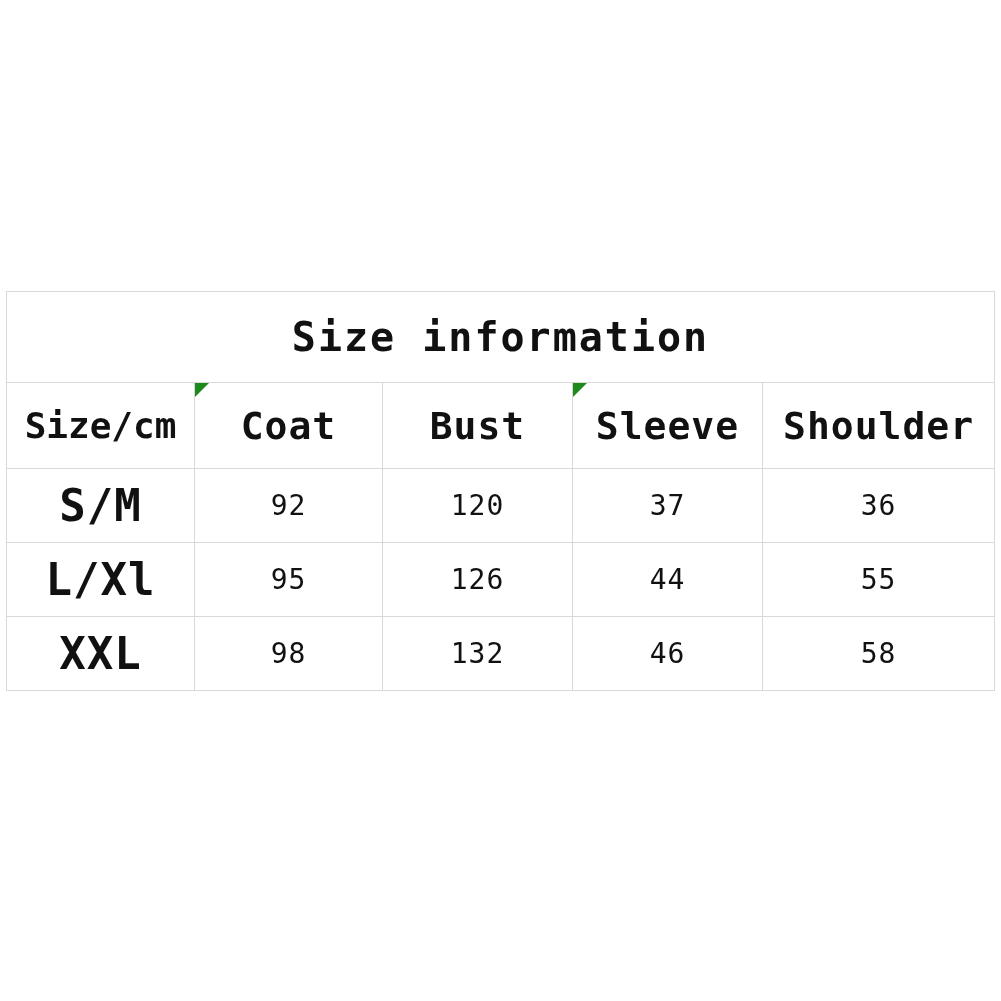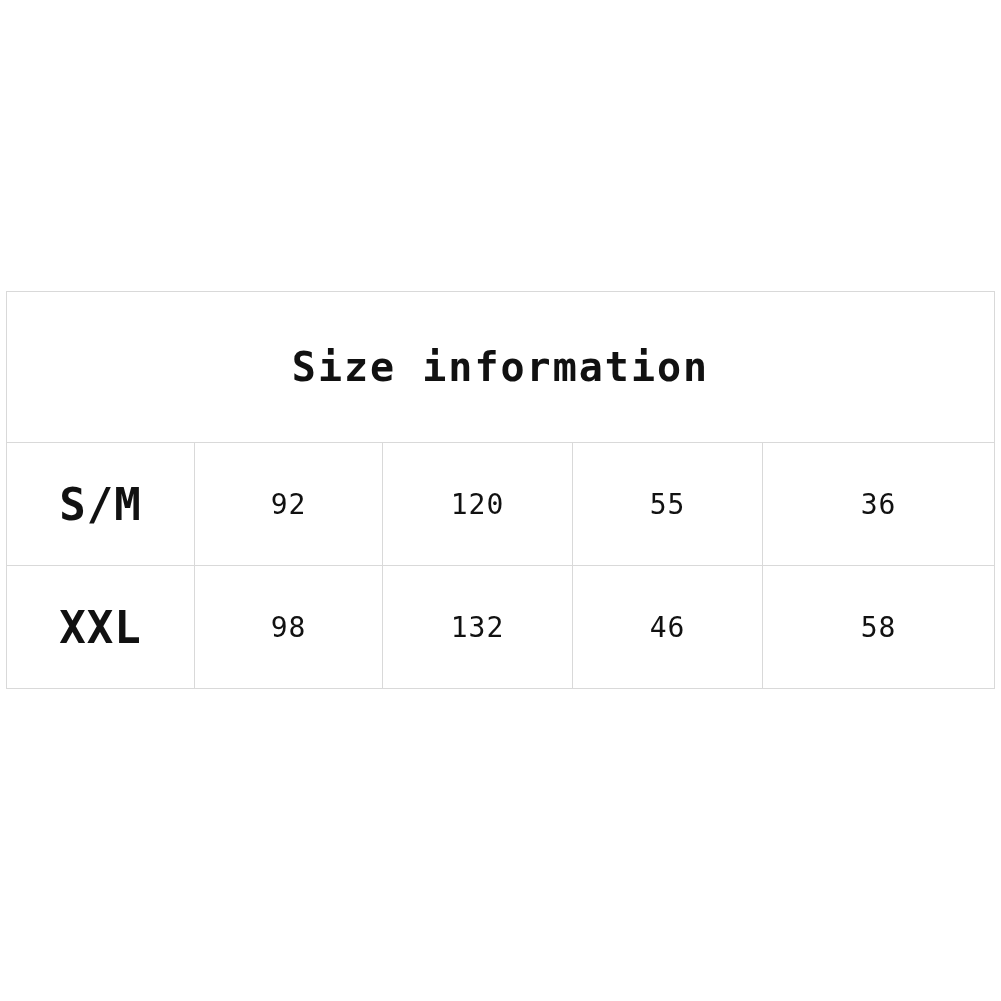--- a/index.html
+++ b/index.html
@@ -107,29 +107,49 @@
         <col class="c1">
         <col class="c2">
         <col class="c3">
         <col class="c4">
     </colgroup>
     <tbody>
       <tr class="title-row">
         <td class="title-cell" colspan="5">Size information</td>
       </tr>
 
+      <tr class="header-row">
+        <td class="header-cell first">Size/cm</td>
+        <td class="header-cell">
+          <span class="corner-marker"></span>
+          <span>Coat</span>
+        </td>
+        <td class="header-cell">Bust</td>
+        <td class="header-cell">
+          <span class="corner-marker"></span>
+          <span>Sleeve</span>
+        </td>
+        <td class="header-cell">Shoulder</td>
+      </tr>
 
       <tr class="data-row">
         <td class="size-label">S/M</td>
         <td class="value-cell">92</td>
         <td class="value-cell">120</td>
-        <td class="value-cell">55</td>
+        <td class="value-cell">37</td>
         <td class="value-cell">36</td>
       </tr>
 
+      <tr class="data-row">
+        <td class="size-label">L/Xl</td>
+        <td class="value-cell">95</td>
+        <td class="value-cell">126</td>
+        <td class="value-cell">44</td>
+        <td class="value-cell">55</td>
+      </tr>
 
       <tr class="data-row">
         <td class="size-label">XXL</td>
         <td class="value-cell">98</td>
         <td class="value-cell">132</td>
         <td class="value-cell">46</td>
         <td class="value-cell">58</td>
       </tr>
     </tbody>
   </table>

